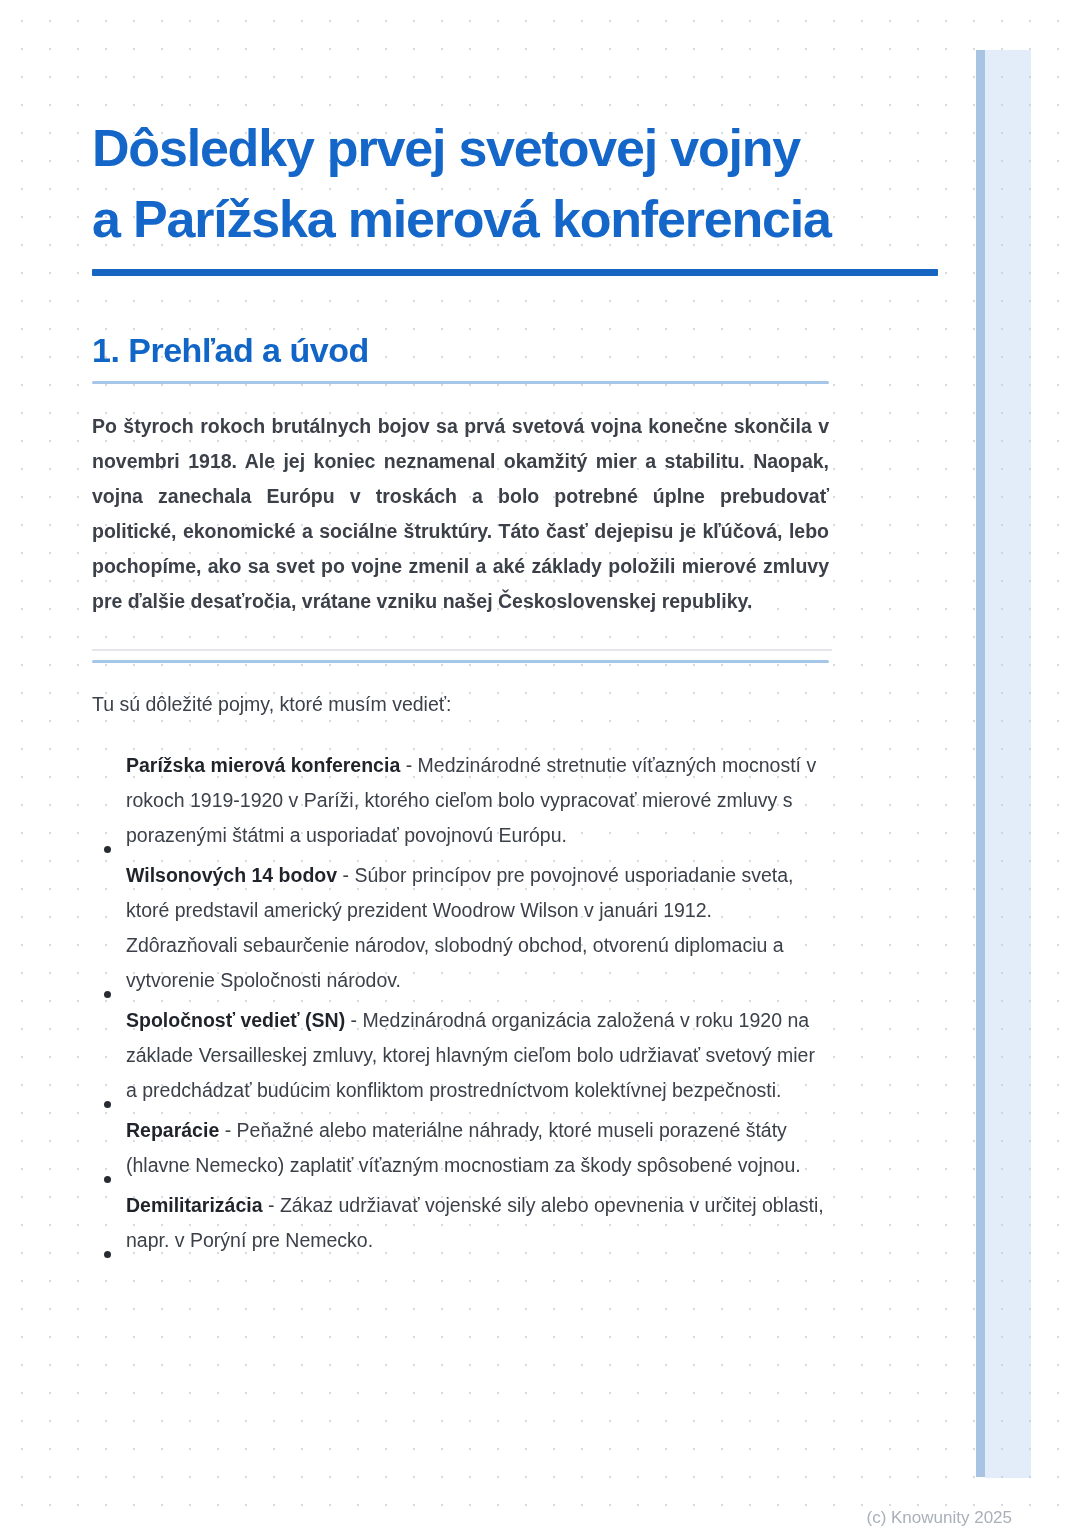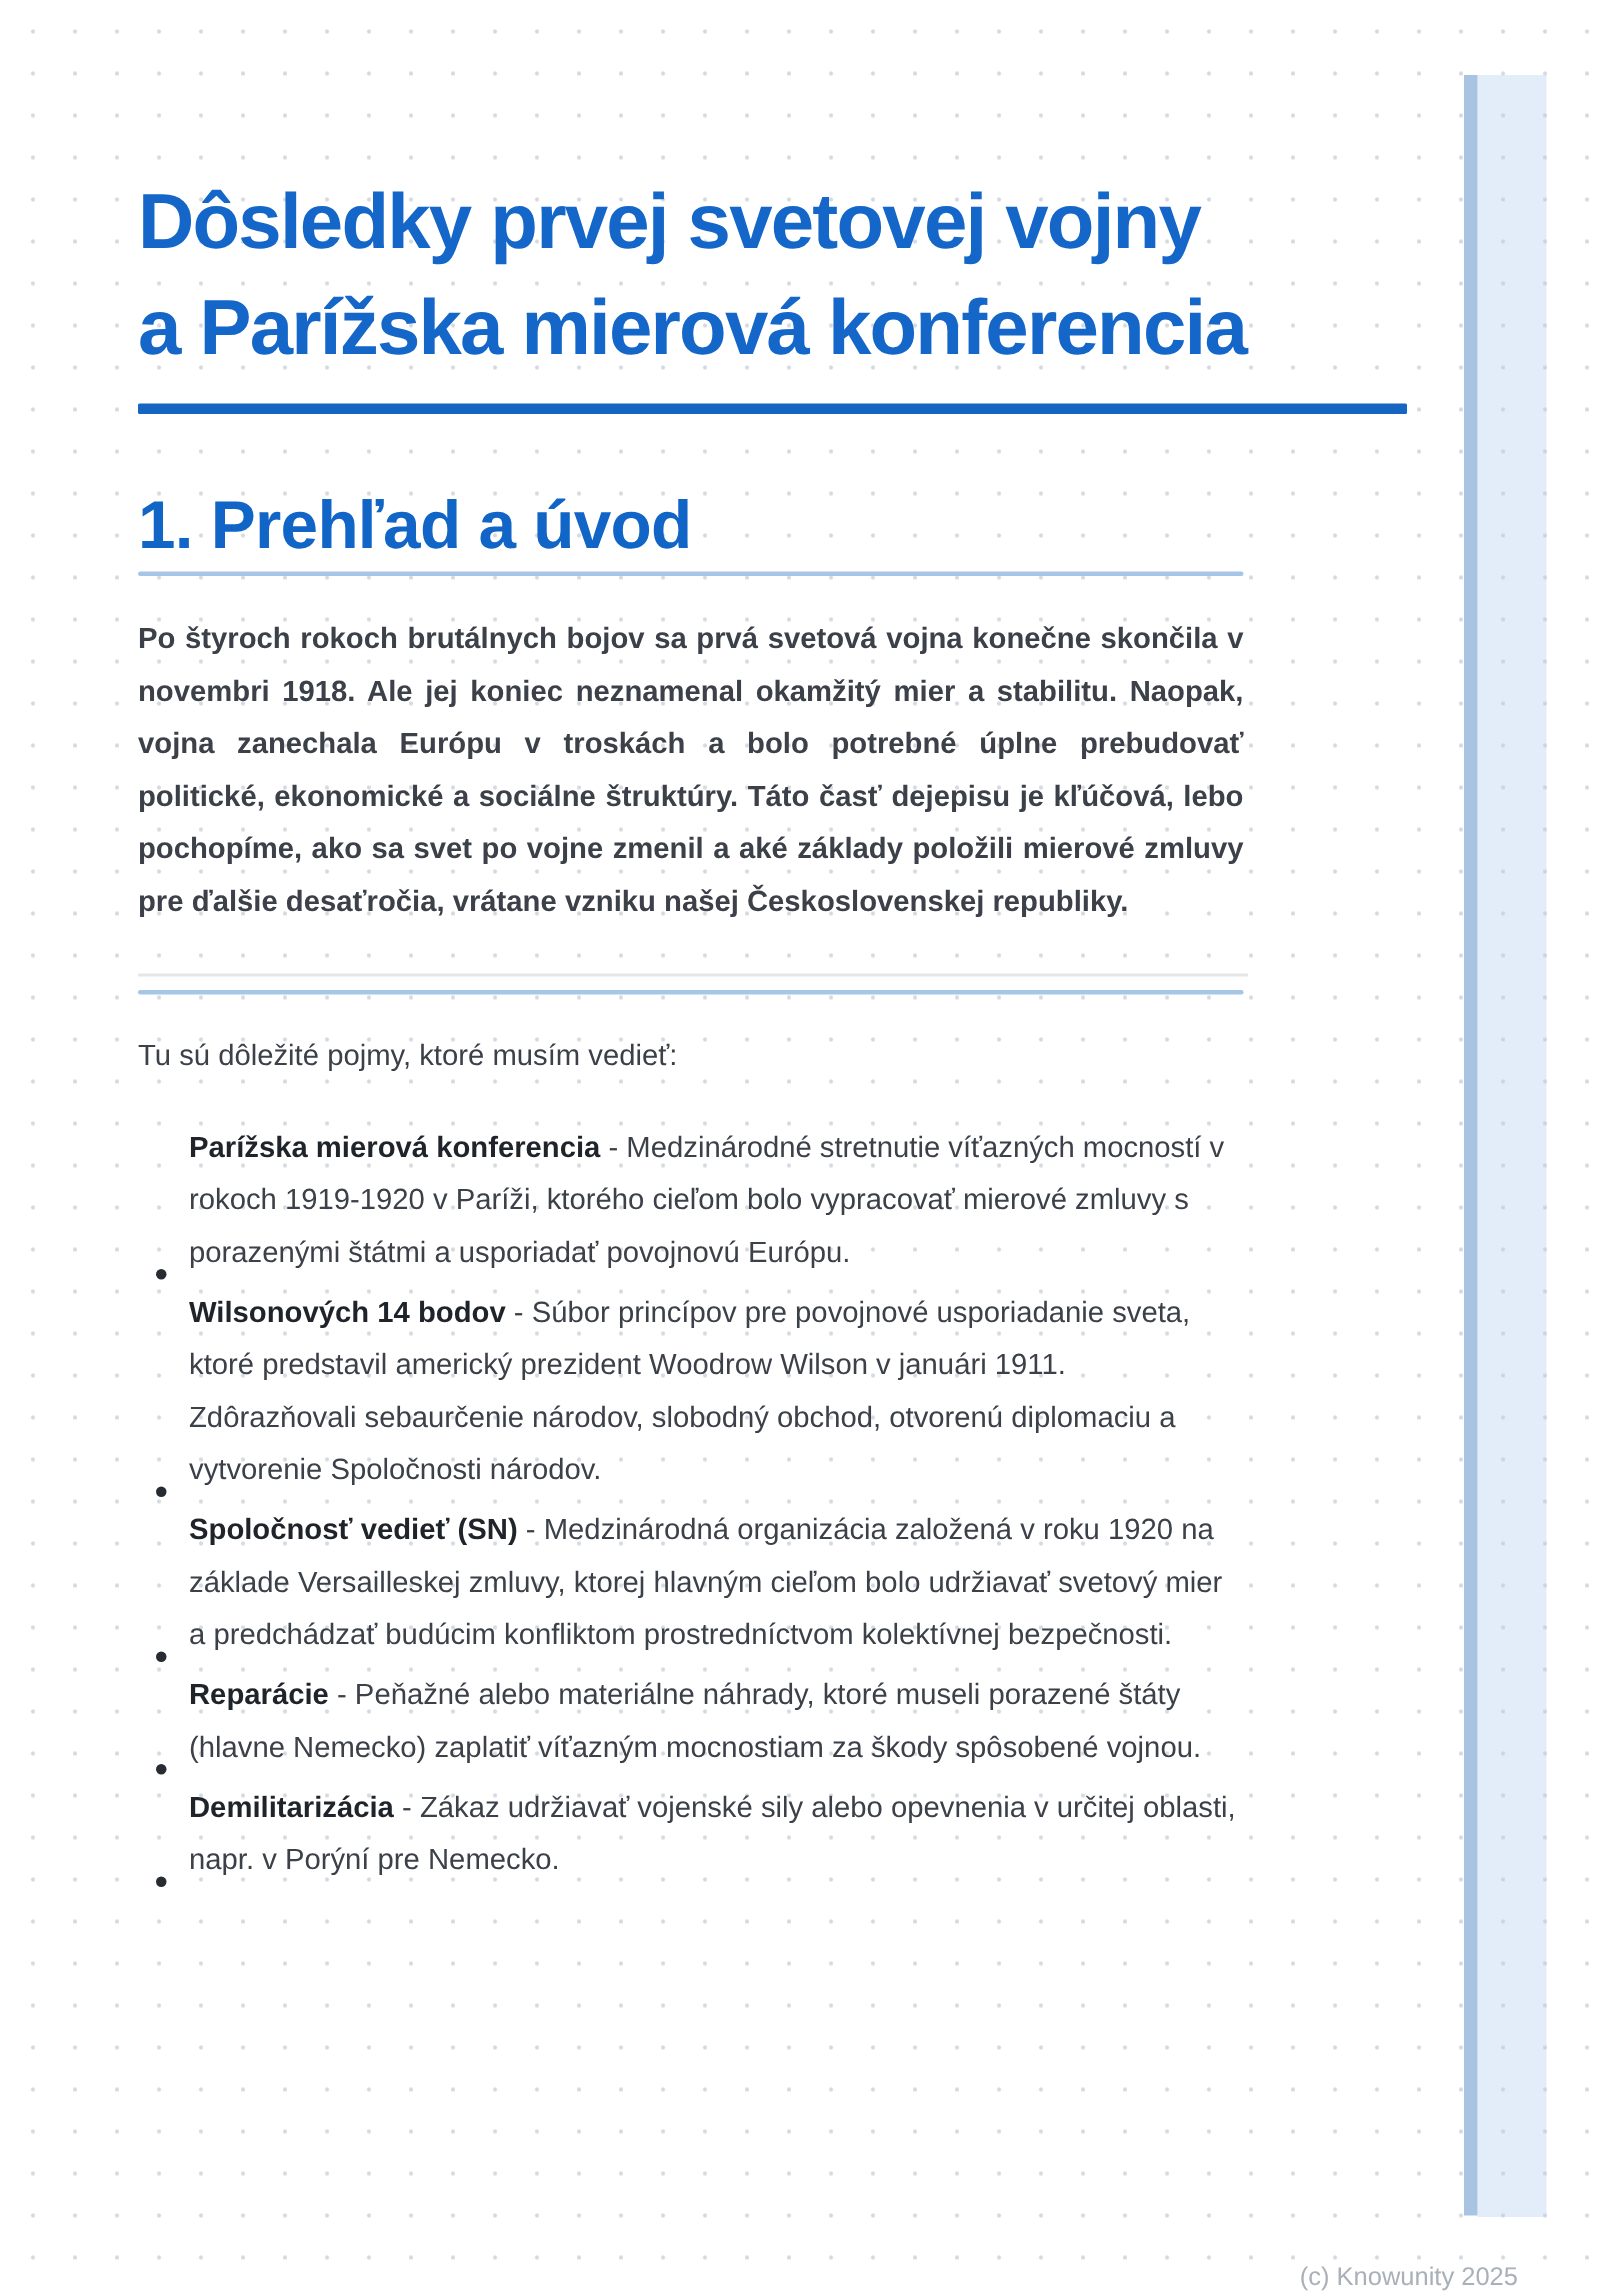--- a/index.html
+++ b/index.html
@@ -40,21 +40,21 @@
   }
   .title-rule{
     margin-top:14px;
     width:846px;height:7px;
     background:#1565c1;
     border-radius:1px;
   }
   h2.section-heading{
     margin:52px 0 0 0;
     color:#1165c6;
-    font-size:45px;
+    font-size:34px;
     line-height:44px;
     font-weight:800;
     letter-spacing:-0.5px;
   }
   .section-rule{
     margin-top:9px;
     width:737px;height:3px;
     background:#a6c6e7;
     border-radius:2px;
   }
@@ -138,21 +138,21 @@
       <div class="section-rule"></div>
       <p class="body-text terms-intro">Tu sú dôležité pojmy, ktoré musím vedieť:</p>
 
       <ul class="terms-list">
         <li>
           <span class="bullet-icon"></span>
           <div class="li-body body-text"><span class="term-name">Parížska mierová konferencia</span><span> - </span><span>Medzinárodné stretnutie víťazných mocností v rokoch 1919-1920 v Paríži, ktorého cieľom bolo vypracovať mierové zmluvy s porazenými štátmi a usporiadať povojnovú Európu.</span></div>
         </li>
         <li>
           <span class="bullet-icon"></span>
-          <div class="li-body body-text"><span class="term-name">Wilsonových 14 bodov</span><span> - </span><span>Súbor princípov pre povojnové usporiadanie sveta, ktoré predstavil americký prezident Woodrow Wilson v januári 1911. Zdôrazňovali sebaurčenie národov, slobodný obchod, otvorenú diplomaciu a vytvorenie Spoločnosti národov.</span></div>
+          <div class="li-body body-text"><span class="term-name">Wilsonových 14 bodov</span><span> - </span><span>Súbor princípov pre povojnové usporiadanie sveta, ktoré predstavil americký prezident Woodrow Wilson v januári 1912. Zdôrazňovali sebaurčenie národov, slobodný obchod, otvorenú diplomaciu a vytvorenie Spoločnosti národov.</span></div>
         </li>
         <li>
           <span class="bullet-icon"></span>
           <div class="li-body body-text"><span class="term-name">Spoločnosť vedieť (SN)</span><span> - </span><span>Medzinárodná organizácia založená v roku 1920 na základe Versailleskej zmluvy, ktorej hlavným cieľom bolo udržiavať svetový mier a predchádzať budúcim konfliktom prostredníctvom kolektívnej bezpečnosti.</span></div>
         </li>
         <li>
           <span class="bullet-icon"></span>
           <div class="li-body body-text"><span class="term-name">Reparácie</span><span> - </span><span>Peňažné alebo materiálne náhrady, ktoré museli porazené štáty (hlavne Nemecko) zaplatiť víťazným mocnostiam za škody spôsobené vojnou.</span></div>
         </li>
         <li>

